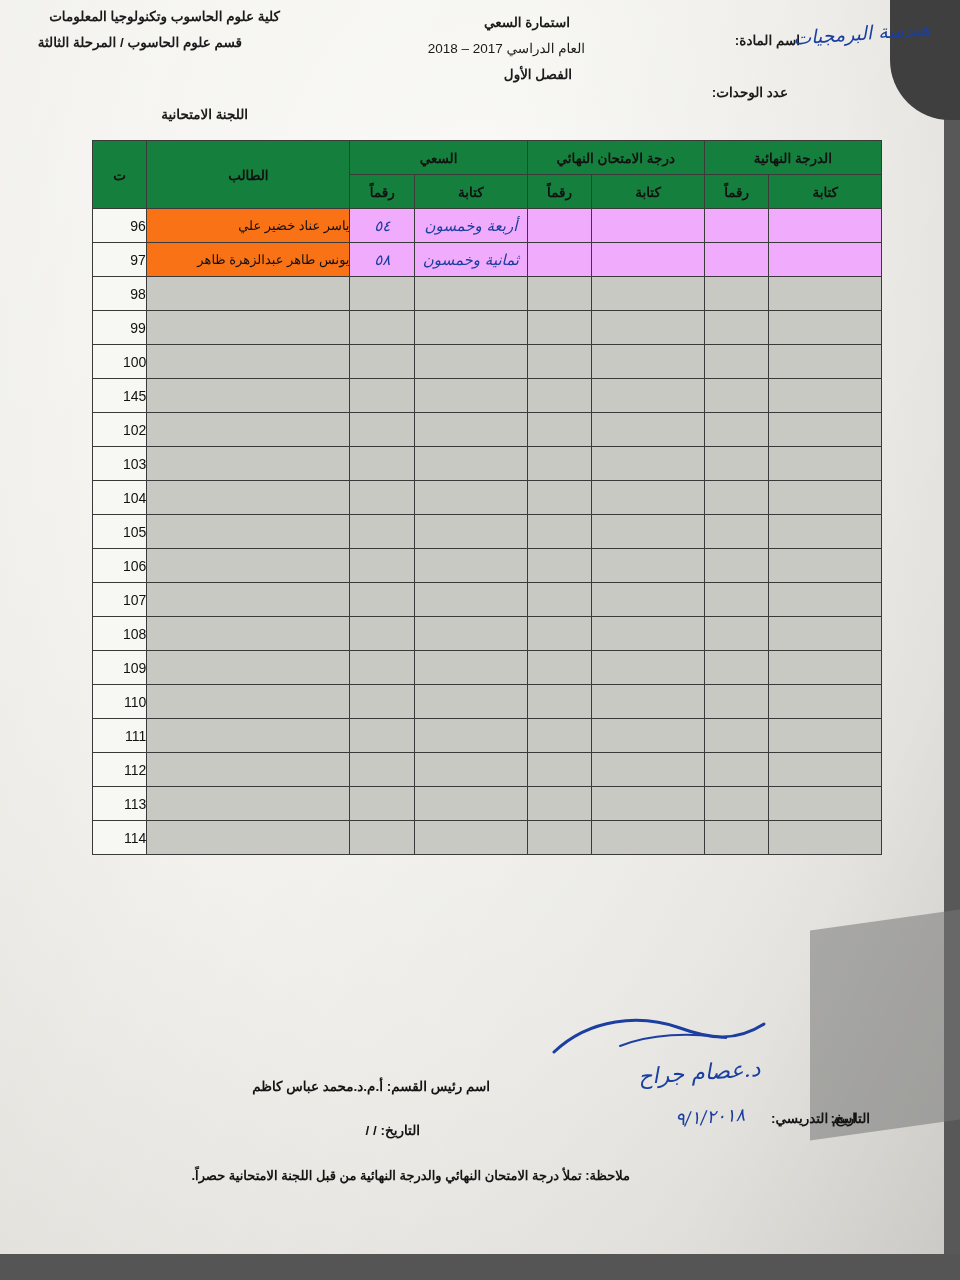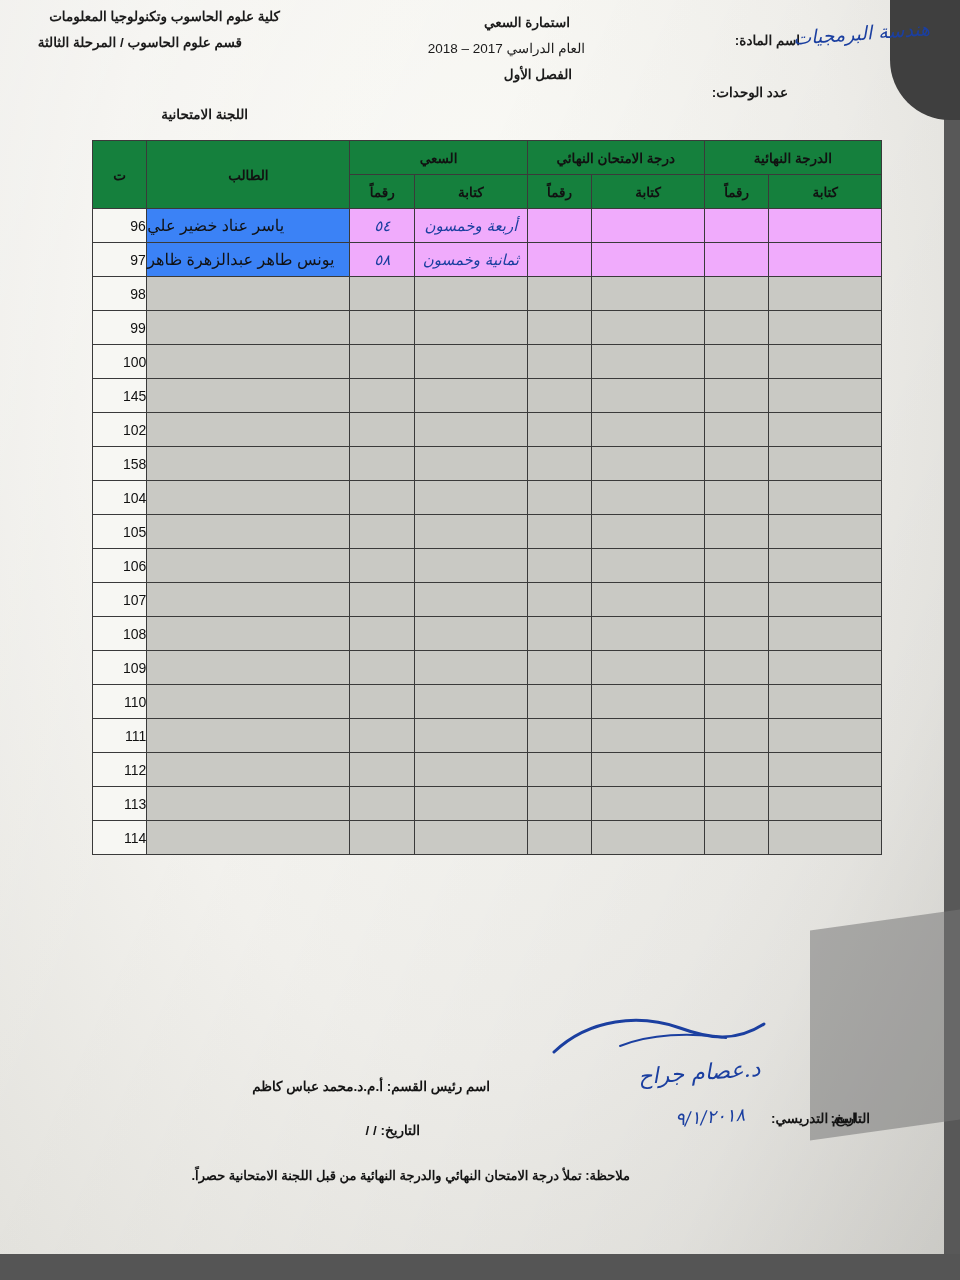--- a/index.html
+++ b/index.html
@@ -76,21 +76,21 @@
   td.white{background:#f0abfc;}
   .c-t{width:52px;}
   .c-name{width:195px;}
   .c-raqm{width:62px;}
   .c-kit{width:108px;}
   .c-raqm2{width:62px;}
   .c-kit2{width:108px;}
   .c-raqm3{width:62px;}
   .c-kit3{width:108px;}
   td.idx{background:#f7f7f3;font-size:14px;padding-left:37px;}
-  td.name{background:#3b82f6;font-size:16px;text-align:left;}
+  td.name{background:#f97316;font-size:13px;text-align:right;}
   .hand-cell{
     font-family:"DejaVu Serif", serif;
     color:#1b3fa0;font-style:italic;font-size:15px;
   }
 
   
   .ft{position:absolute;font-size:13.5px;color:#141414;font-weight:bold;white-space:nowrap;}
   #f-teacher{right:104px;top:1066px;margin-top:44px;}
   #f-date{right:90px;top:1110px;}
   #f-head{right:470px;top:1078px;}
@@ -228,21 +228,21 @@
             <td class="idx c-t">102</td>
           </tr>
           <tr>
             <td class="fill c-kit3"></td>
             <td class="fill c-raqm3"></td>
             <td class="fill c-kit2"></td>
             <td class="fill c-raqm2"></td>
             <td class="fill c-kit"></td>
             <td class="fill c-raqm"></td>
             <td class="fill c-name"></td>
-            <td class="idx c-t">158</td>
+            <td class="idx c-t">103</td>
           </tr>
           <tr>
             <td class="fill c-kit3"></td>
             <td class="fill c-raqm3"></td>
             <td class="fill c-kit2"></td>
             <td class="fill c-raqm2"></td>
             <td class="fill c-kit"></td>
             <td class="fill c-raqm"></td>
             <td class="fill c-name"></td>
             <td class="idx c-t">104</td>

